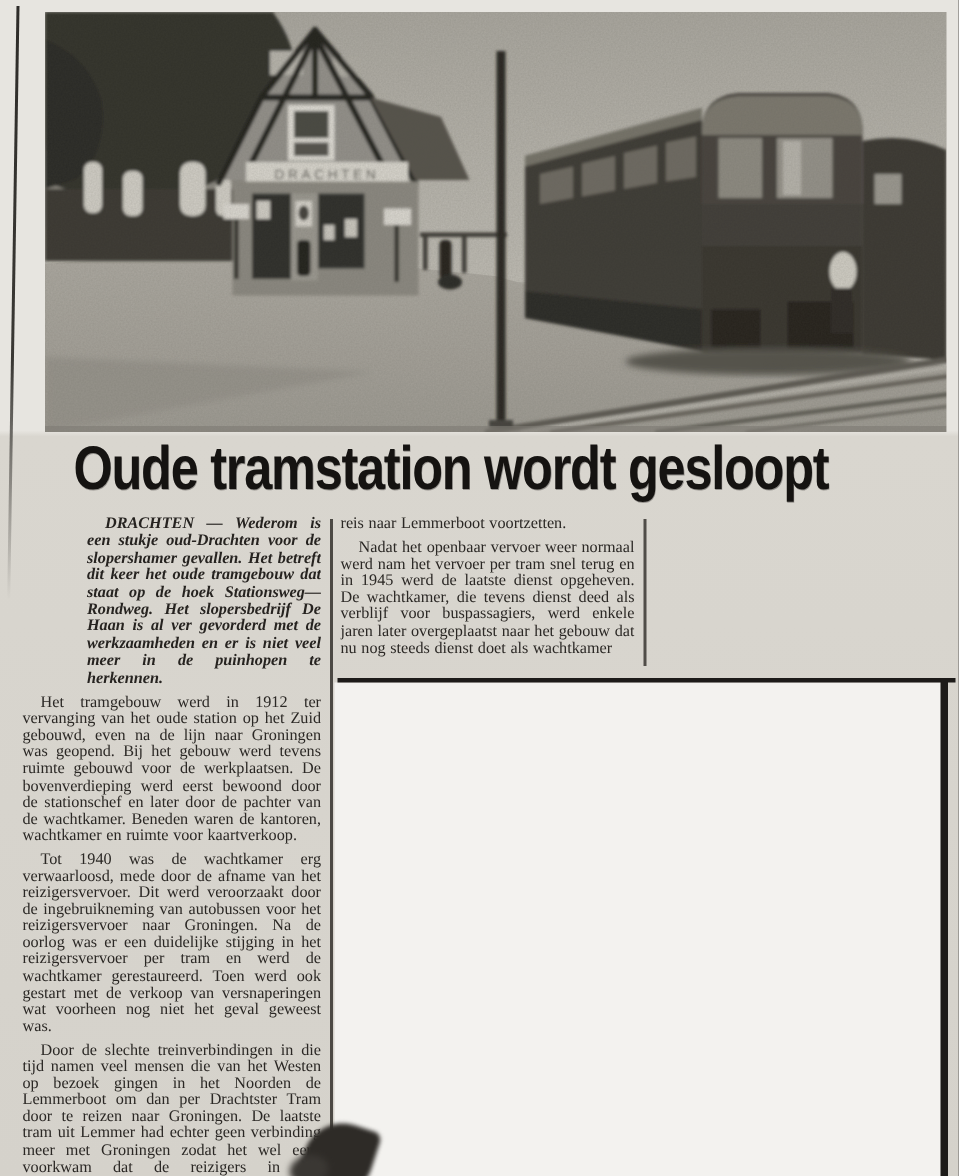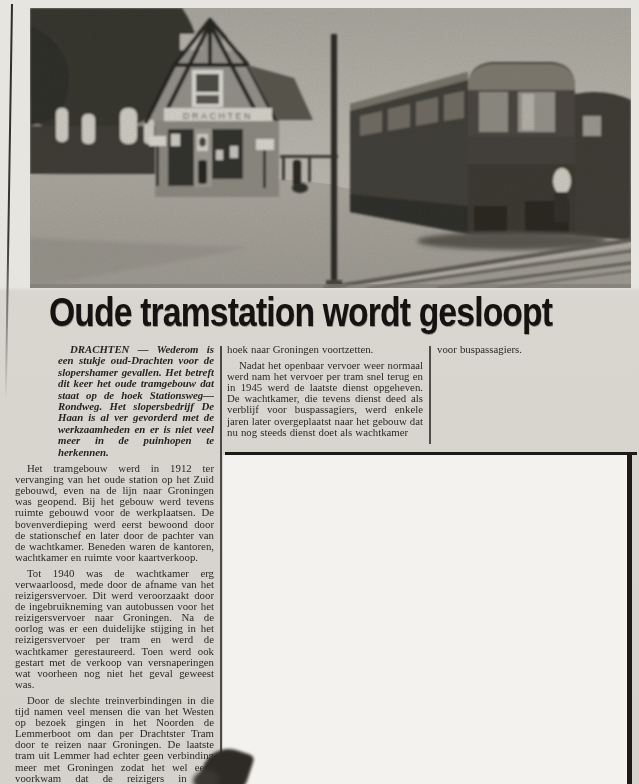--- a/index.html
+++ b/index.html
@@ -217,24 +217,23 @@
   <div class="boxright"></div>
 
   <div class="col col1">
     <p class="lead">DRACHTEN — Wederom is een stukje oud-Drachten voor de slopershamer gevallen. Het betreft dit keer het oude tramgebouw dat staat op de hoek Stationsweg—Rondweg. Het slopersbedrijf De Haan is al ver gevorderd met de werkzaamheden en er is niet veel meer in de puinhopen te herkennen.</p>
     <p>Het tramgebouw werd in 1912 ter vervanging van het oude station op het Zuid gebouwd, even na de lijn naar Groningen was geopend. Bij het gebouw werd tevens ruimte gebouwd voor de werkplaatsen. De bovenverdieping werd eerst bewoond door de stationschef en later door de pachter van de wachtkamer. Beneden waren de kantoren, wachtkamer en ruimte voor kaartverkoop.</p>
     <p>Tot 1940 was de wachtkamer erg verwaarloosd, mede door de afname van het reizigersvervoer. Dit werd veroorzaakt door de ingebruikneming van autobussen voor het reizigersvervoer naar Groningen. Na de oorlog was er een duidelijke stijging in het reizigersvervoer per tram en werd de wachtkamer gerestaureerd. Toen werd ook gestart met de verkoop van versnaperingen wat voorheen nog niet het geval geweest was.</p>
     <p>Door de slechte treinverbindingen in die tijd namen veel mensen die van het Westen op bezoek gingen in het Noorden de Lemmerboot om dan per Drachtster Tram door te reizen naar Groningen. De laatste tram uit Lemmer had echter geen verbinding meer met Groningen zodat het wel eens voorkwam dat de reizigers in het wachtlokaal moesten overnachten. Zij konden dan de volgende morgen om zes uur de</p>
   </div>
 
   <div class="col col2">
-    <p class="flush">hoek naar Groningen voortzetten.</p>
+    <p class="flush">reis naar Lemmerboot voortzetten.</p>
     <p>Nadat het openbaar vervoer weer normaal werd nam het vervoer per tram snel terug en in 1945 werd de laatste dienst opgeheven. De wachtkamer, die tevens dienst deed als verblijf voor buspassagiers, werd enkele jaren later overgeplaatst naar het gebouw dat nu nog steeds dienst doet als wachtkamer</p>
   </div>
 
   <div class="col col3">
-    <p class="flush">voor buspassagiers.</p>
   </div>
 
   <div class="smudge1"></div>
   <div class="smudge2"></div>
 
 </div>
 
 </body></html>

